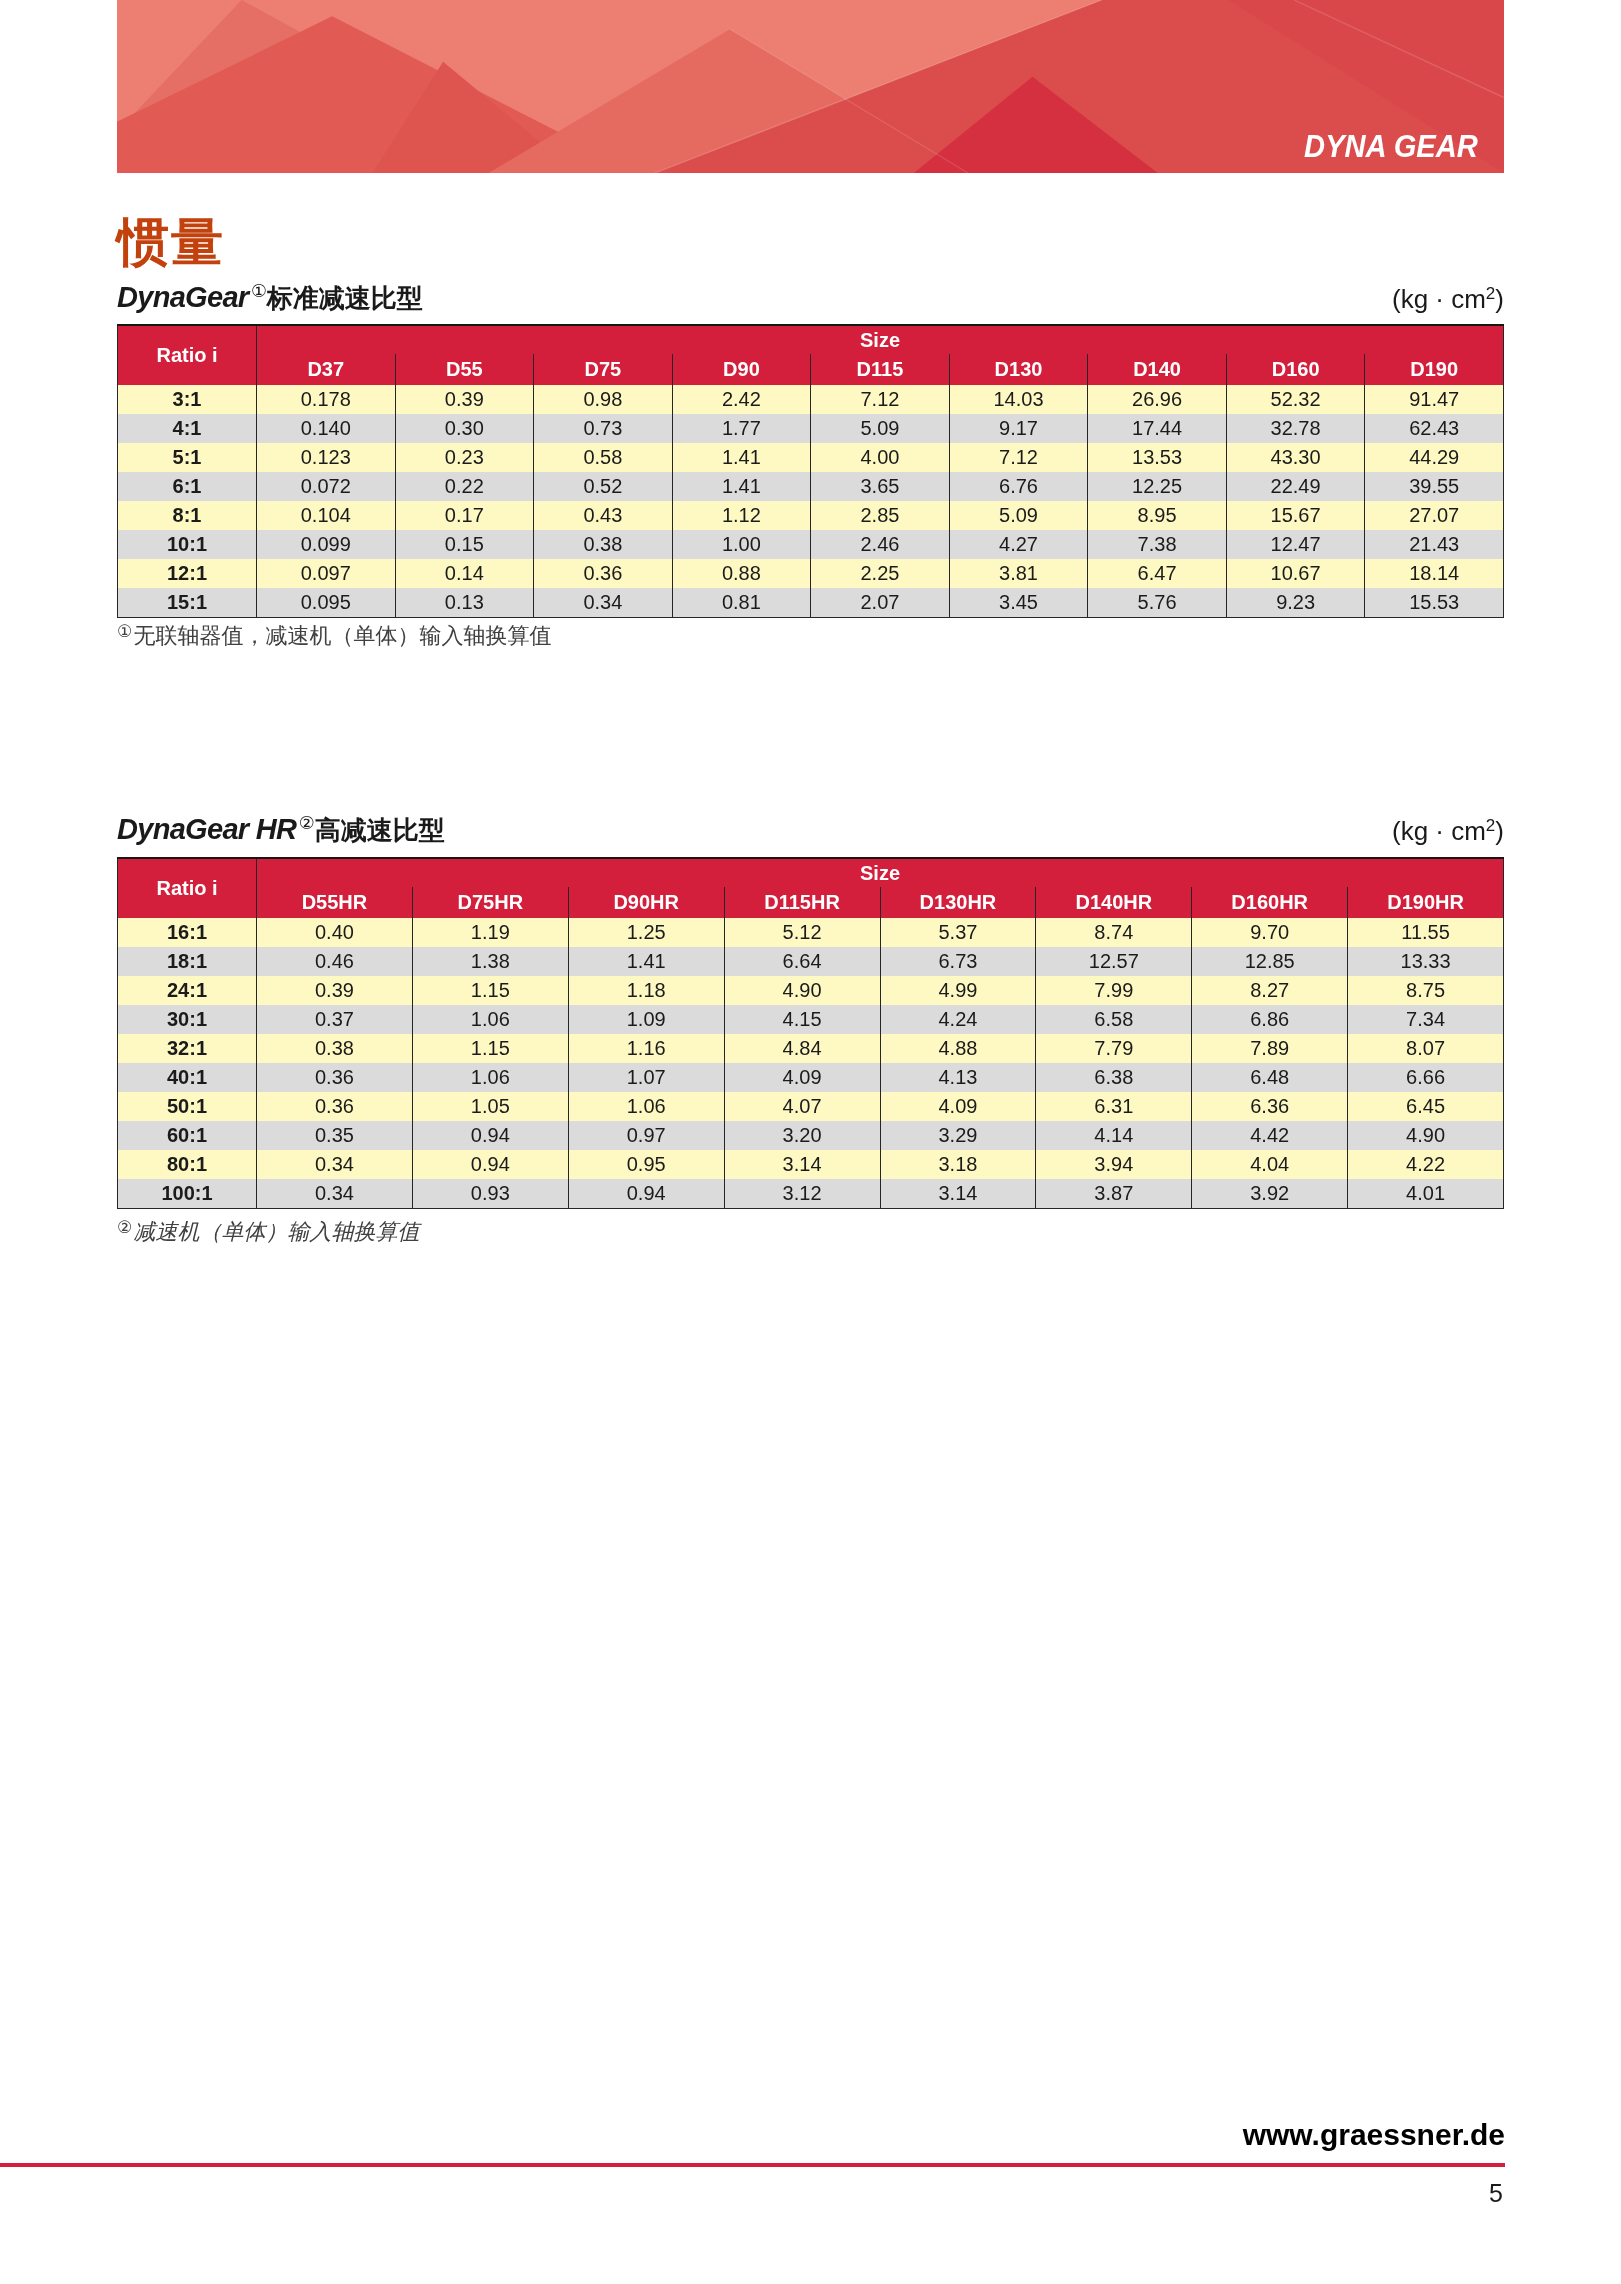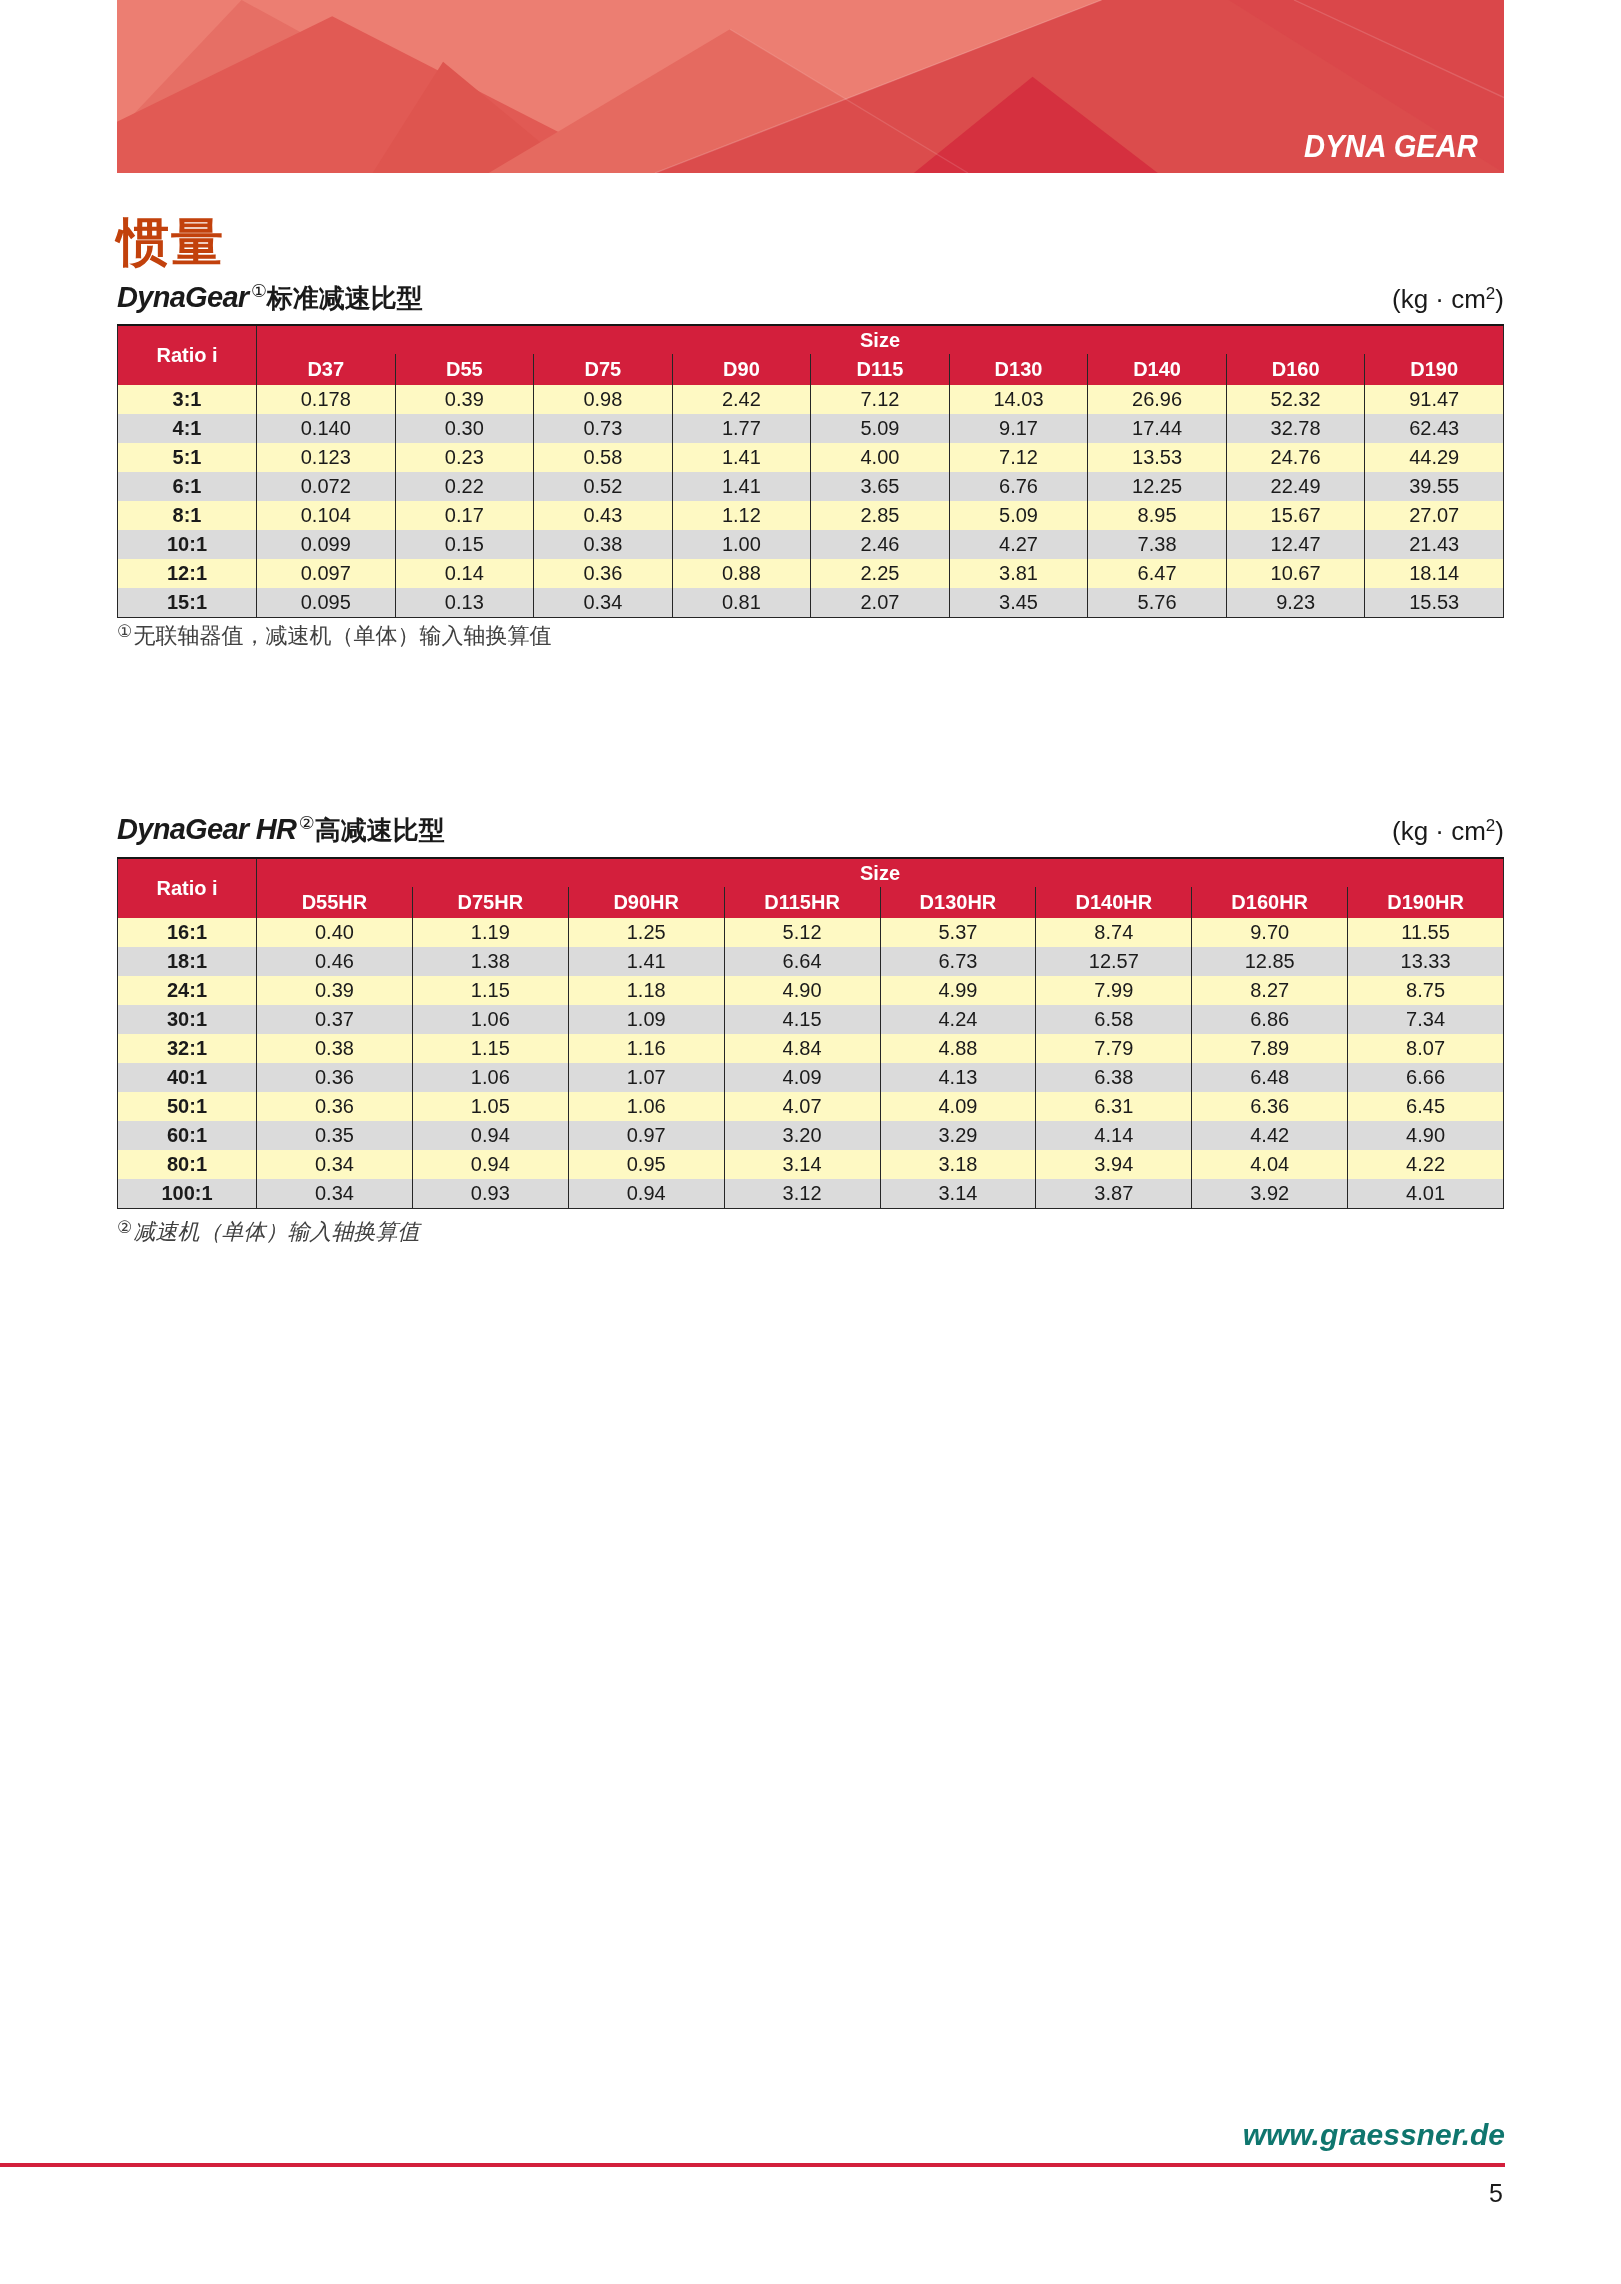--- a/index.html
+++ b/index.html
@@ -58,22 +58,22 @@
   }
   table.dg tbody th{font-weight:bold;}
   table.dg tbody td{border-left:1.3px solid #262626;font-weight:normal;}
   
   .footnote{position:absolute;left:117px;color:#404040;font-size:22px;line-height:1;white-space:nowrap;}
   .fn1{top:625px;}
   .fn2{top:1221px;font-style:italic;}
   .footnote .fn-mark{font-size:17px;position:relative;top:-6.5px;margin-right:1.3px;}
   
   .site{
-    position:absolute;right:117px;top:2120px;color:#0f766e;
-    font-size:30px;font-weight:bold;font-style:italic;line-height:1;white-space:nowrap;
+    position:absolute;right:117px;top:2120px;color:#000000;
+    font-size:30px;font-weight:bold;line-height:1;white-space:nowrap;
   }
   .footer-line{position:absolute;left:0;top:2163px;width:1505px;height:3.9px;background:#D31F3C;}
   .page-num{position:absolute;right:119px;top:2178px;color:#1a1a1a;font-size:25px;line-height:1.2;}
 </style>
 </head>
 <body>
 
 <div class="banner">
   <svg viewBox="0 0 2127 266" preserveAspectRatio="none">
     <rect x="0" y="0" width="2127" height="266" fill="#EC7E72"></rect>
@@ -160,21 +160,21 @@
         </tr>
         <tr>
           <th>5:1</th>
           <td>0.123</td>
           <td>0.23</td>
           <td>0.58</td>
           <td>1.41</td>
           <td>4.00</td>
           <td>7.12</td>
           <td>13.53</td>
-          <td>24.76</td>
+          <td>43.30</td>
           <td>44.29</td>
         </tr>
         <tr>
           <th>6:1</th>
           <td>0.072</td>
           <td>0.22</td>
           <td>0.52</td>
           <td>1.41</td>
           <td>3.65</td>
           <td>6.76</td>

